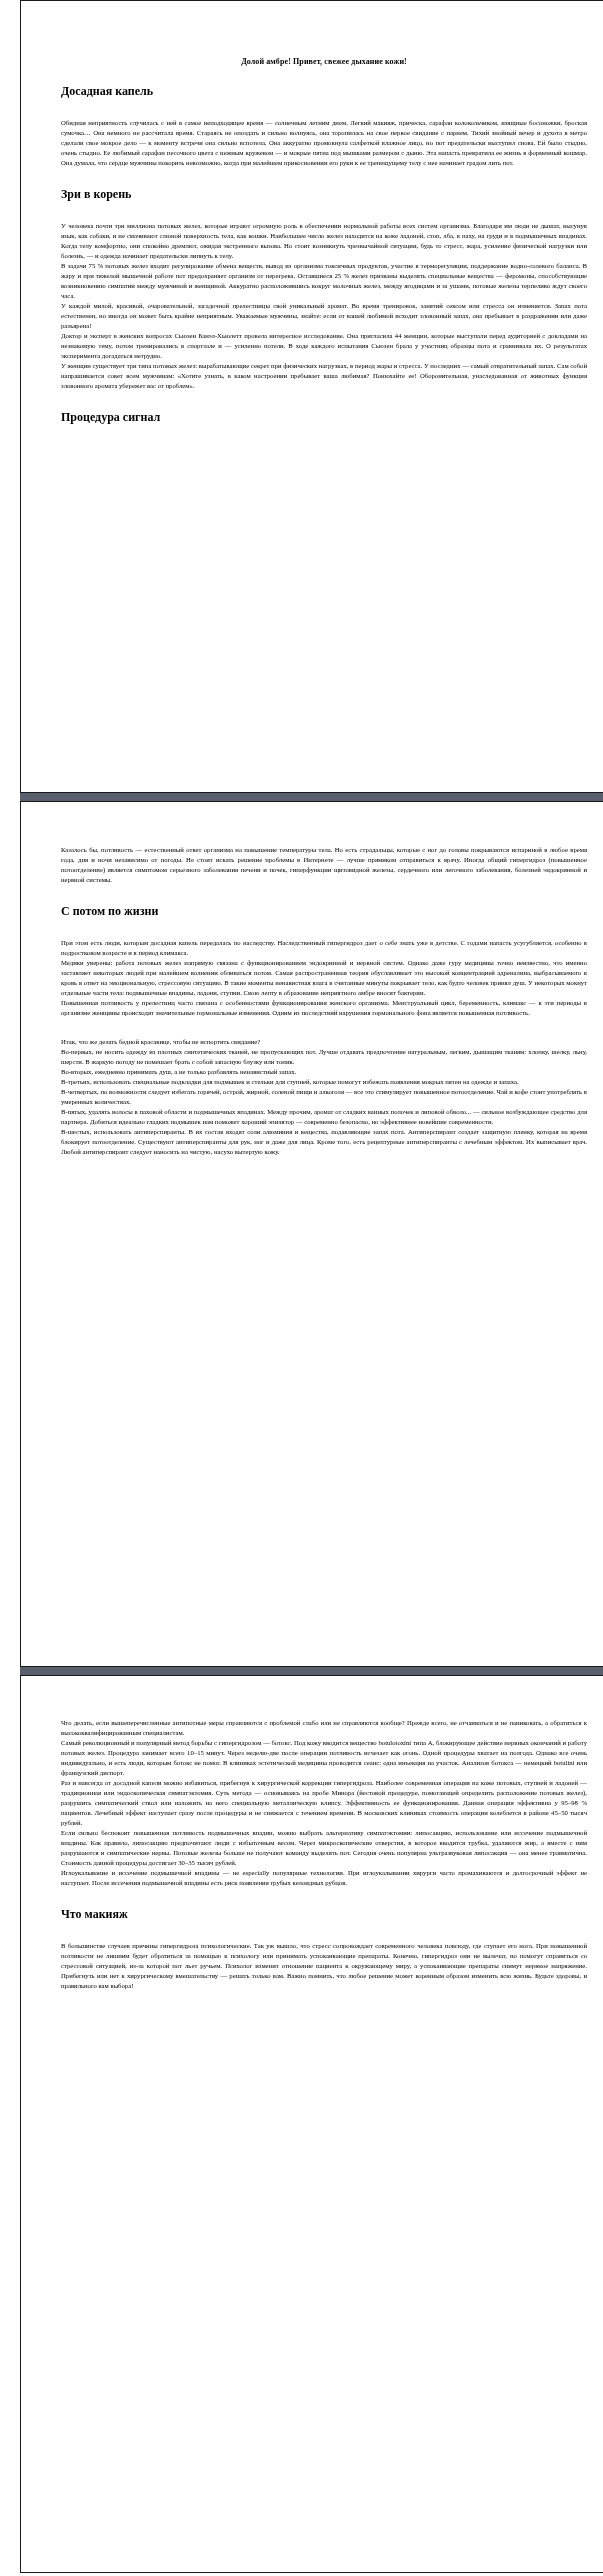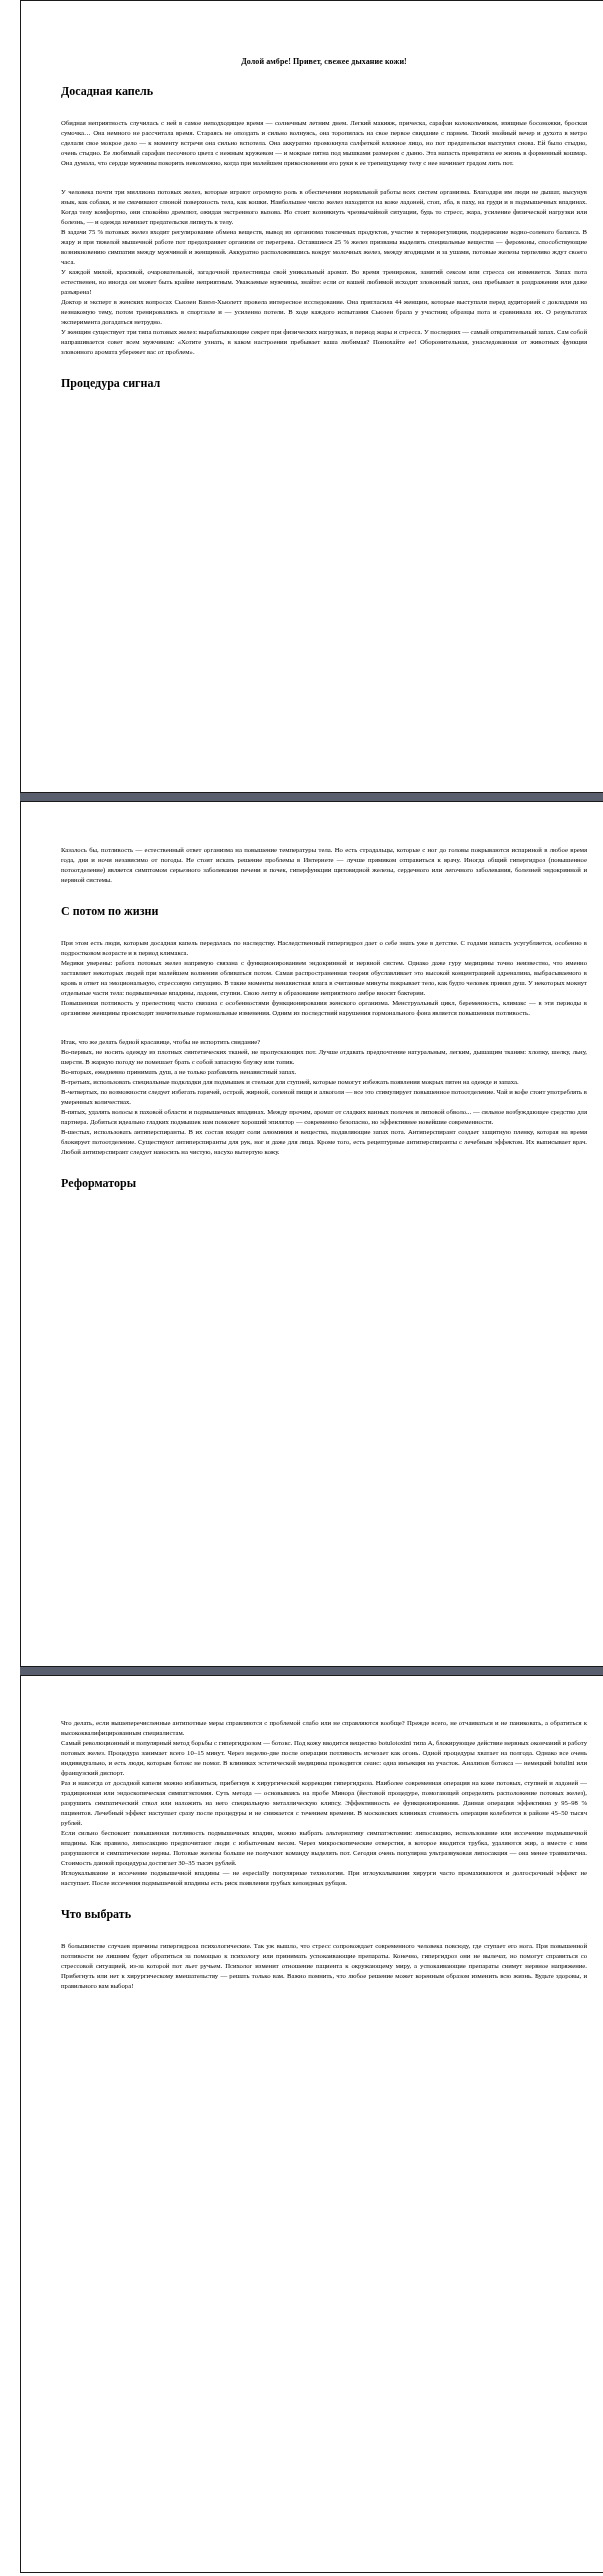--- a/index.html
+++ b/index.html
@@ -97,20 +97,21 @@
 
 <div class="doc">
 
   <div class="page page-1">
     <div class="page-inner">
       <h1 class="doc-title">Долой амбре! Привет, свежее дыхание кожи!</h1>
       <div>
           <div class="head-block"><h2 class="section-head">Досадная капель</h2></div>
           <p class="para para-gap">Обидная неприятность случилась с ней в самое неподходящее время — солнечным летним днем. Легкий макияж, прическа, сарафан колокольчиком, изящные босоножки, броская сумочка… Она немного не рассчитала время. Стараясь не опоздать и сильно волнуясь, она торопилась на свое первое свидание с парнем. Тихий знойный вечер и духота в метро сделали свое мокрое дело — к моменту встречи она сильно вспотела. Она аккуратно промокнула салфеткой влажное лицо, но пот предательски выступил снова. Ей было стыдно, очень стыдно. Ее любимый сарафан песочного цвета с нежным кружевом — и мокрые пятна под мышками размером с дыню. Эта напасть превратила ее жизнь в форменный кошмар. Она думала, что сердце мужчины покорить невозможно, когда при малейшем прикосновении его руки к ее трепещущему телу с нее начинает градом лить пот.</p>
           <div class="seph"></div>
+          <div class="head-block"><h2 class="section-head">Зри в корень</h2></div>
           <p class="para">У человека почти три миллиона потовых желез, которые играют огромную роль в обеспечении нормальной работы всех систем организма. <span class="grammar">Благодаря им</span> люди не дышат, высунув язык, как собаки, и не смачивают слюной поверхность тела, как кошки. Наибольшее число желез находится на коже ладоней, стоп, лба, в паху, на груди и в подмышечных впадинах. Когда телу комфортно, они спокойно дремлют, ожидая экстренного вызова. Но стоит возникнуть чрезвычайной ситуации, <span class="grammar">будь то</span> стресс, жара, усиление физической нагрузки или болезнь, — и одежда начинает предательски липнуть к телу.</p>
           <p class="para">В задачи 75 % потовых желез входит регулирование обмена веществ, вывод из организма токсичных продуктов, участие в терморегуляции, поддержание водно-солевого баланса. В жару и при тяжелой мышечной работе пот предохраняет организм от перегрева. Оставшиеся 25 % желез призваны выделять специальные вещества — феромоны, способствующие возникновению симпатии между мужчиной и женщиной. Аккуратно расположившись вокруг молочных желез, между ягодицами и за ушами, потовые железы терпеливо ждут своего часа.</p>
           <p class="para">У каждой милой, красивой, очаровательной, загадочной прелестницы свой уникальный аромат. Во время тренировок, занятий сексом или стресса он изменяется. Запах пота естественен, но иногда он может быть крайне неприятным. Уважаемые мужчины, знайте: если от вашей любимой исходит зловонный запах, она пребывает в раздражении или даже разъярена!</p>
           <p class="para">Доктор и эксперт в женских вопросах Сьюзен Банэл-Хьюлетт провела интересное исследование. Она пригласила 44 женщин, которые выступали перед аудиторией с докладами на незнакомую тему, потом тренировались в спортзале и — усиленно потели. В ходе каждого испытания Сьюзен брала у участниц образцы пота и сравнивала их. О результатах эксперимента догадаться нетрудно.</p>
           <p class="para para-gap">У женщин существует три типа потовых желез: вырабатывающие секрет при физических нагрузках, в период жары и стресса. У последних — самый отвратительный запах. Сам собой напрашивается совет всем мужчинам: «Хотите узнать, в каком настроении пребывает ваша любимая? Понюхайте ее! Оборонительная, унаследованная от животных функция зловонного аромата убережет вас от проблем».</p>
           <div class="seph"></div>
           <div class="head-block"><h2 class="section-head">Процедура сигнал</h2></div>
         </div>
     </div>
   </div>
@@ -128,36 +129,35 @@
           <p class="para para-gap">Повышенная потливость у прелестниц часто связана с особенностями функционирования женского организма. Менструальный цикл, беременность, климакс — в эти периоды в организме женщины происходят значительные гормональные изменения. Одним из последствий нарушения гормонального фона является повышенная потливость.</p>
           <div class="seph"></div>
           <p class="para">Итак, что же делать бедной красавице, чтобы не испортить свидание?</p>
           <p class="para">Во-первых, не носить одежду из плотных синтетических тканей, не пропускающих пот. Лучше отдавать предпочтение натуральным, легким, дышащим тканям: хлопку, шелку, льну, шерсти. В жаркую погоду не помешает брать с собой запасную блузку или топик.</p>
           <p class="para">Во-вторых, ежедневно принимать душ, а не только разбавлять ненавистный запах.</p>
           <p class="para">В-третьих, использовать специальные подкладки для подмышек и стельки для ступней, которые помогут избежать появления мокрых пятен на одежде и запаха.</p>
           <p class="para">В-четвертых, по возможности следует избегать горячей, острой, жирной, соленой пищи и алкоголя — все это стимулирует повышенное потоотделение. Чай и кофе стоит употреблять в умеренных количествах.</p>
           <p class="para">В-пятых, удалять волосы в паховой области и подмышечных впадинах. Между прочим, аромат от сладких ванных полочек и липовой обволо... — сильное возбуждающее средство для партнера. Добиться идеально гладких подмышек нам поможет хороший эпилятор — современно безопасно, но эффективнее новейшие современности.</p>
           <p class="para para-gap">В-шестых, использовать антиперспиранты. В их состав входят соли алюминия и вещества, подавляющие запах пота. Антиперспирант создает защитную пленку, которая на время блокирует потоотделение. Существуют антиперспиранты для рук, ног и даже для лица. Кроме того, есть рецептурные антиперспиранты с лечебным эффектом. Их выписывает врач. Любой антиперспирант следует наносить на чистую, насухо вытертую кожу.</p>
           <div class="seph"></div>
-          <div class="head-block"><h2 class="section-head">Реформаторы</h2></div>
         </div>
     </div>
   </div>
 
   <div class="page-gap gap-2"></div>
 
   <div class="page page-3">
     <div class="page-inner">
       <div>
           <p class="para">Что делать, если вышеперечисленные антипотные меры справляются с проблемой слабо или не справляются вообще? Прежде всего, не отчаиваться и не паниковать, а обратиться к высококвалифицированным специалистам.</p>
           <p class="para">Самый революционный и популярный метод борьбы с гипергидрозом — ботокс. Под кожу вводится вещество botulotoxini типа A, блокирующее действие нервных окончаний и работу потовых желез. Процедура занимает всего 10–15 минут. Через неделю-две после операции потливость исчезает как огонь. Одной процедуры хватает на полгода. Однако все очень индивидуально, и есть люди, которым ботокс не помог. В клиниках эстетической медицины проводится сеанс: одна инъекция на участок. Анализов ботокса — немецкий botulini или французский диспорт.</p>
           <p class="para">Раз и навсегда от досадной капели можно избавиться, прибегнув к хирургической коррекции гипергидроза. Наиболее современная операция на коже потовых, ступней и ладоней — традиционная или эндоскопическая симпатэктомия. Суть метода — основываясь на пробе Минора (йестовой процедуре, помогающей определить расположение потовых желез), разрушить симпатический ствол или наложить на него специальную металлическую клипсу. Эффективность ее функционирования. Данная операция эффективна у 95–98 % пациентов. Лечебный эффект наступает сразу после процедуры и не снижается с течением времени. В московских клиниках стоимость операции колеблется в районе 45–50 тысяч рублей.</p>
           <p class="para">Если сильно беспокоит повышенная потливость подмышечных впадин, можно выбрать альтернативу симпатэктомии: липосакцию, использование или иссечение подмышечной впадины. Как правило, липосакцию предпочитают люди с избыточным весом. Через микроскопические отверстия, в которое вводится трубка, удаляются жир, а вместе с ним разрушаются и симпатические нервы. Потовые железы больше не получают команду выделять пот. Сегодня очень популярна ультразвуковая липосакция — она менее травматична. Стоимость данной процедуры достигает 30–35 тысяч рублей.</p>
           <p class="para para-gap">Иглоукалывание и иссечение подмышечной впадины — не especially популярные технологии. При иглоукалывании хирурги часто промахиваются и долгосрочный эффект не наступает. После иссечения подмышечной впадины есть риск появления грубых келоидных рубцов.</p>
           <div class="seph"></div>
-          <div class="head-block"><h2 class="section-head">Что выбрать</h2></div>
+          <div class="head-block"><h2 class="section-head">Что макияж</h2></div>
           <p class="para para-gap">В большинстве случаев причины гипергидроза психологические. Так уж вышло, что стресс сопровождает современного человека повсюду, где ступает его нога. При повышенной потливости не лишним будет обратиться за помощью к психологу или принимать успокаивающие препараты. Конечно, гипергидроз они не вылечат, но помогут справиться со стрессовой ситуацией, из-за которой пот льет ручьем. Психолог изменит отношение пациента к окружающему миру, а успокаивающие препараты снимут нервное напряжение. Прибегнуть или нет к хирургическому вмешательству — решать только вам. Важно помнить, что любое решение может коренным образом изменить всю жизнь. Будьте здоровы, и правильного вам выбора!</p>
         </div>
     </div>
   </div>
 
 </div>
 
 
 </body></html>

